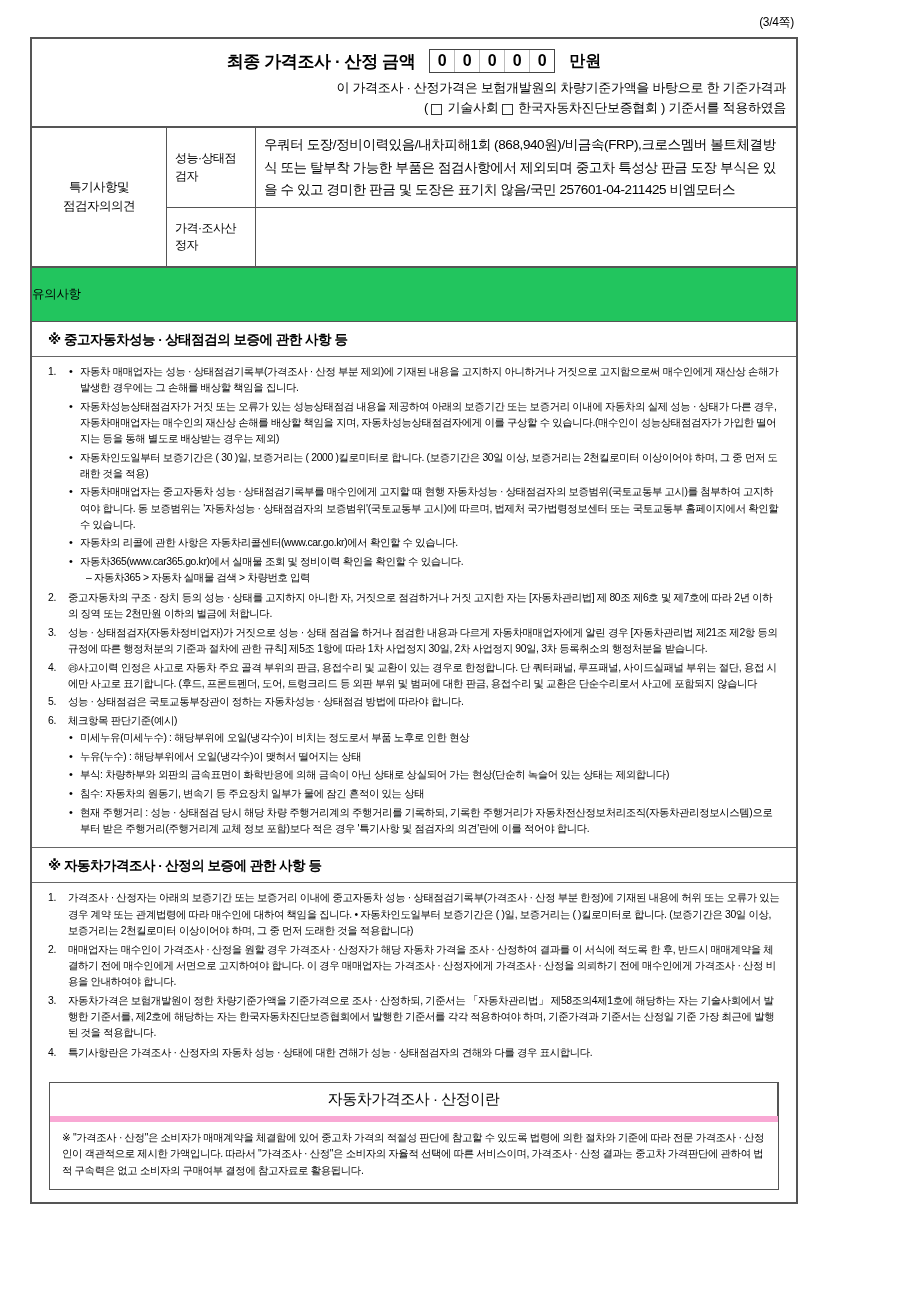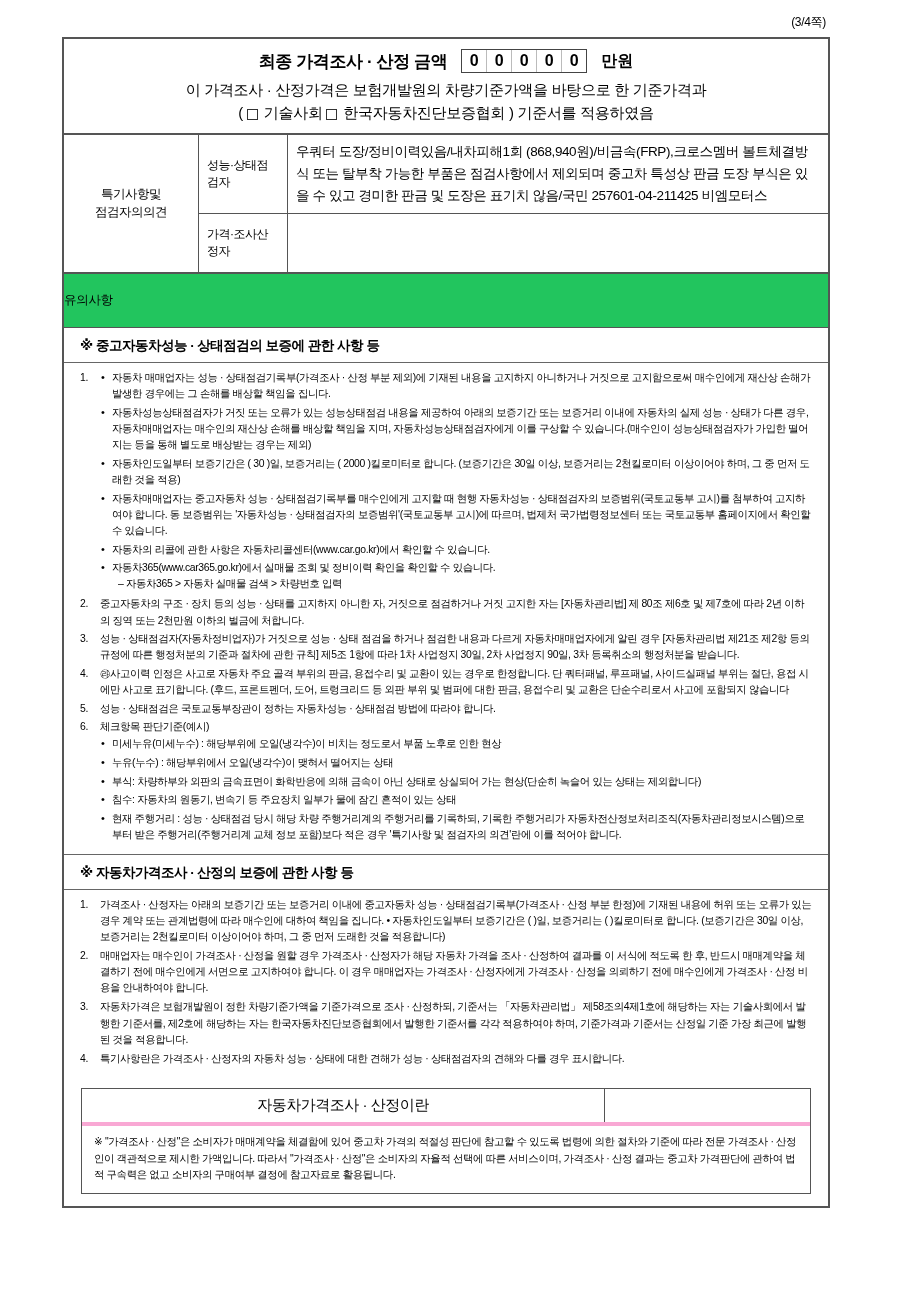--- a/index.html
+++ b/index.html
@@ -14,21 +14,20 @@
     color: #000000;
     font-size: 11px;
     -webkit-font-smoothing: antialiased;
   }
   .page {
     position: relative;
     width: 828px;
     height: 1310px;
     box-sizing: border-box;
     padding: 0 30px;
-    margin-left: 32px;
   }
   .page-no {
     text-align: right;
     font-size: 12px;
     padding: 14px 4px 6px 0;
     letter-spacing: -0.3px;
   }
   .frame {
     border: 2px solid #555;
     box-sizing: border-box;
@@ -65,23 +64,24 @@
     font-weight: bold;
     padding: 2px 0;
     border-right: 1px solid #bbb;
   }
   .digit-box span:last-child { border-right: none; }
   .amount-unit {
     font-size: 16px;
     font-weight: bold;
   }
   .amount-sub {
-    font-size: 15px;
+    font-size: 13px;
     letter-spacing: -0.3px;
     line-height: 1.55;
+    text-align: right;
   }
   .chk {
     display: inline-block;
     width: 9px;
     height: 9px;
     border: 1px solid #333;
     margin: 0 2px -1px 0;
     vertical-align: middle;
   }
 
@@ -199,21 +199,22 @@
     display: flex;
     justify-content: center;
   }
   .def-box {
     width: 730px;
     border: 1px solid #555;
     box-sizing: border-box;
   }
   .def-head {
     display: flex;
-    border-bottom: 4px solid #f9a8d4;
+    border-bottom: 6px solid #f9a8d4;
+    flex-direction: column;
   }
   .def-head-title {
     flex: 1 1 auto;
     text-align: center;
     font-size: 15px;
     letter-spacing: -0.5px;
     padding: 7px 0;
     border-right: 1px solid #555;
   }
   .def-head-blank {

